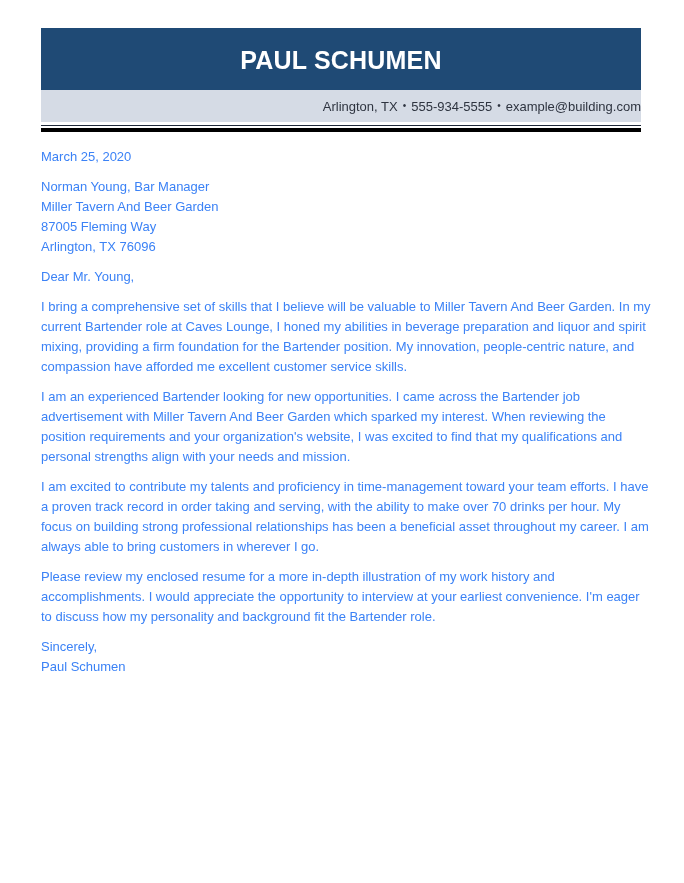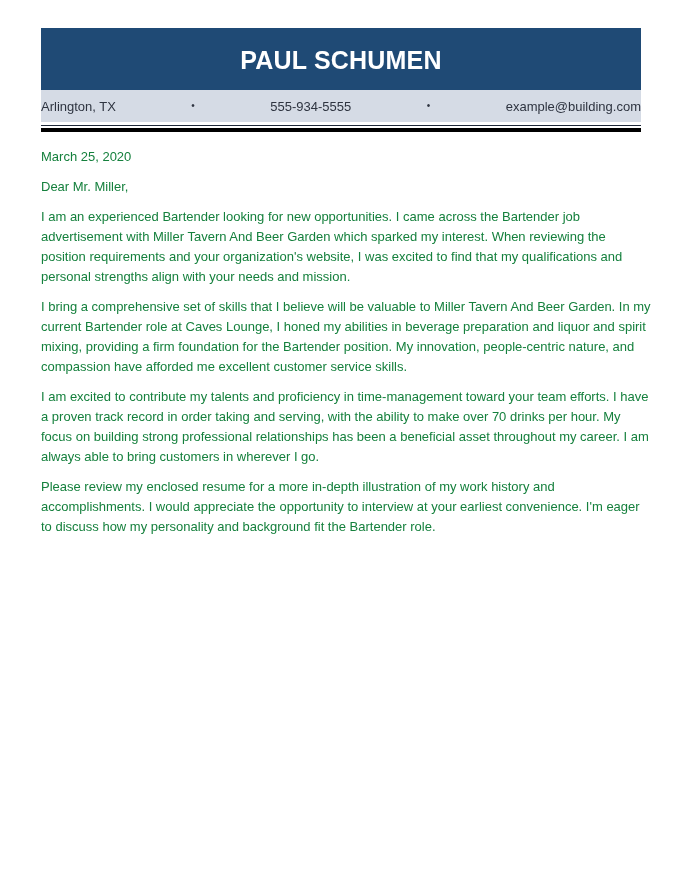--- a/index.html
+++ b/index.html
@@ -43,21 +43,21 @@
       letter-spacing: 0.2px;
       margin: 0;
       line-height: 1;
       padding-top: 2px;
     }
     .contact-band {
       height: 32px;
       background: #d5dbe5;
       display: flex;
       align-items: center;
-      justify-content: space-between;
+      justify-content: flex-end;
       font-size: 13px;
       color: #2e3440;
     }
     .contact-band .sep {
       margin: 0 5px;
       font-size: 10px;
       position: relative;
       top: -1px;
     }
     .rule-thin {
@@ -70,21 +70,21 @@
       background: #000000;
       margin-top: 2px;
     }
     .body {
       position: absolute;
       left: 41px;
       top: 147px;
       width: 610px;
       font-size: 13px;
       line-height: 20px;
-      color: #15803d;
+      color: #3b82f6;
     }
     .body p {
       margin: 0 0 10px 0;
     }
     .address-line {
       display: block;
     }
     .signoff {
       margin: 0;
     }
@@ -105,23 +105,33 @@
       <span class="sep">•</span>
       <span>example@building.com</span>
     </div>
     <div class="rule-thin"></div>
     <div class="rule-thick"></div>
   </div>
 
   <div class="body">
     <p>March 25, 2020</p>
 
+    <p>
+      <span class="address-line">Norman Young, Bar Manager</span>
+      <span class="address-line">Miller Tavern And Beer Garden</span>
+      <span class="address-line">87005 Fleming Way</span>
+      <span class="address-line">Arlington, TX 76096</span>
+    </p>
 
-    <p>Dear Mr. Miller,</p>
+    <p>Dear Mr. Young,</p>
 
+    <p>I bring a comprehensive set of skills that I believe will be valuable to Miller Tavern And Beer Garden. In my current Bartender role at Caves Lounge, I honed my abilities in beverage preparation and liquor and spirit mixing, providing a firm foundation for the Bartender position. My innovation, people-centric nature, and compassion have afforded me excellent customer service skills.</p>
     <p>I am an experienced Bartender looking for new opportunities. I came across the Bartender job advertisement with Miller Tavern And Beer Garden which sparked my interest. When reviewing the position requirements and your organization's website, I was excited to find that my qualifications and personal strengths align with your needs and mission.</p>
-    <p>I bring a comprehensive set of skills that I believe will be valuable to Miller Tavern And Beer Garden. In my current Bartender role at Caves Lounge, I honed my abilities in beverage preparation and liquor and spirit mixing, providing a firm foundation for the Bartender position. My innovation, people-centric nature, and compassion have afforded me excellent customer service skills.</p>
     <p>I am excited to contribute my talents and proficiency in time-management toward your team efforts. I have a proven track record in order taking and serving, with the ability to make over 70 drinks per hour. My focus on building strong professional relationships has been a beneficial asset throughout my career. I am always able to bring customers in wherever I go.</p>
     <p>Please review my enclosed resume for a more in-depth illustration of my work history and accomplishments. I would appreciate the opportunity to interview at your earliest convenience. I'm eager to discuss how my personality and background fit the Bartender role.</p>
 
+    <p class="signoff">
+      <span class="address-line">Sincerely,</span>
+      <span class="address-line">Paul Schumen</span>
+    </p>
   </div>
 
 </div>
 
 </body></html>

